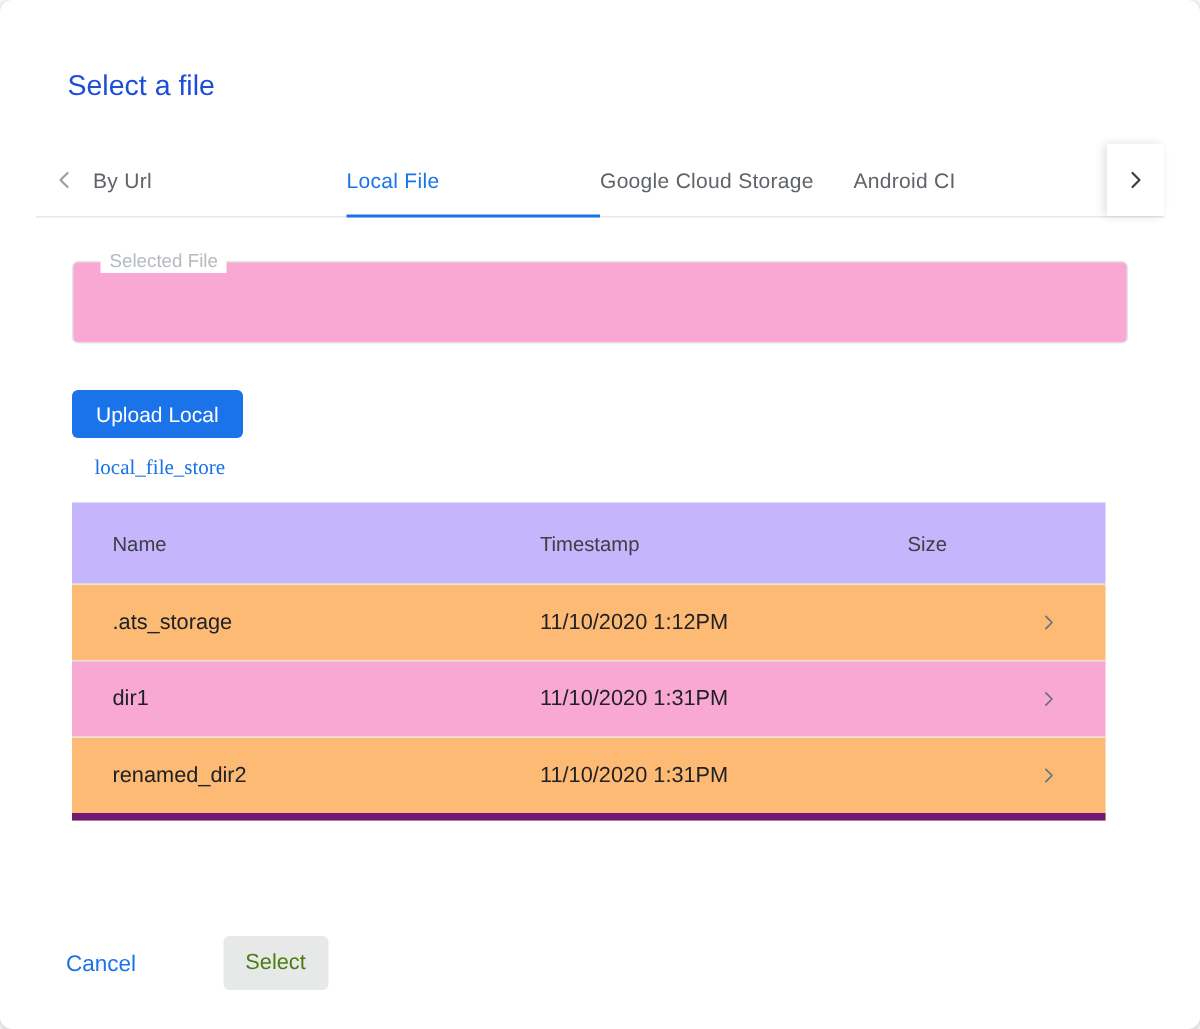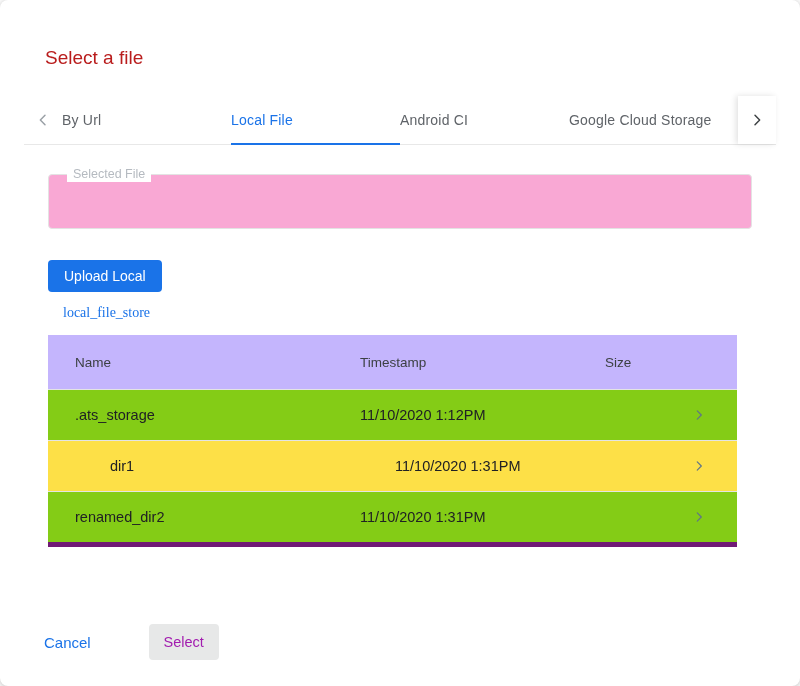--- a/index.html
+++ b/index.html
@@ -6,21 +6,21 @@
   body {
     width:800px; height:686px; position:relative; overflow:hidden;
     font-family:"Liberation Sans", sans-serif;
     -webkit-font-smoothing:antialiased;
   }
   .dialog {
     position:absolute; inset:0; background:#fff; border-radius:8px;
     box-shadow:0 1px 6px rgba(0,0,0,0.28); overflow:hidden; box-sizing:border-box;
   }
   .title {
-    margin:46px 0 0 45px; font-size:19px; font-weight:400; color:#b91c1c; line-height:24px;
+    margin:46px 0 0 45px; font-size:19px; font-weight:400; color:#1d4ed8; line-height:24px;
   }
   
   .tabbar {
     display:flex; align-items:stretch; margin:26px 24px 0 24px; height:48px;
     border-bottom:1px solid #e8e8e8; position:relative;
   }
   .tab-arrow {
     flex:0 0 38px; display:flex; align-items:center; justify-content:center;
     cursor:pointer; background:#fff;
   }
@@ -61,41 +61,41 @@
     color:#1a73e8; font-size:14px; text-decoration:none; cursor:pointer;
   }
   
   .table { margin:14px 63px 0 48px; font-size:14.5px; }
   .thead {
     display:flex; align-items:center; height:54px; background:#c4b5fd;
     color:#3c4043; font-size:13.5px;
   }
   .trow {
     display:flex; align-items:center; height:50px; border-top:1px solid #e4e4e4;
-    color:#202124; cursor:pointer; background:#84cc16;
+    color:#202124; cursor:pointer; background:#fdba74;
   }
   .trow:last-child { border-bottom:5px solid #701a75; }
-  .trow.selected { background:#fde047; border-top-color:#e4e4e4;padding-left:35px; }
+  .trow.selected { background:#f9a8d4; border-top-color:#e4e4e4; }
   .cell-name { flex:0 0 312px; padding-left:27px; box-sizing:border-box; }
   .cell-ts   { flex:0 0 245px; }
   .cell-size { flex:1 1 auto; }
   .cell-chev {
     flex:0 0 77px; display:flex; align-items:center; justify-content:center;
     color:#5f7488;
   }
   
   .footer {
     position:absolute; left:44px; bottom:26px; display:flex; align-items:center;gap:40px;
   }
   .cancel-btn {
     background:none; border:none; padding:0; color:#1a73e8; font-size:15px;
     font-family:"Liberation Sans", sans-serif; cursor:pointer;
   }
   .select-btn {
-    margin-left:18px; width:70px; height:36px; background:#e7e8e8; color:#a21caf;
+    margin-left:18px; width:70px; height:36px; background:#e7e8e8; color:#4d7c0f;
     border:none; border-radius:4px; font-size:14.5px;
     font-family:"Liberation Sans", sans-serif;
   }
   svg.chev { display:block; }
 </style>
 </head>
 <body>
 
 <div class="dialog">
 
@@ -107,24 +107,24 @@
           <path d="M15 5l-7 7 7 7" fill="none" stroke="currentColor" stroke-width="2.2" stroke-linecap="round" stroke-linejoin="round"></path>
         </svg>
     </div>
     <div class="tab">
       <span>By Url</span>
     </div>
     <div class="tab active">
       <span>Local File</span>
     </div>
     <div class="tab">
-      <span>Android CI</span>
+      <span>Google Cloud Storage</span>
     </div>
     <div class="tab">
-      <span>Google Cloud Storage</span>
+      <span>Android CI</span>
     </div>
     <div class="tab-arrow right">
       <svg class="chev" width="16" height="16" viewBox="0 0 24 24">
           <path d="M9 5l7 7-7 7" fill="none" stroke="currentColor" stroke-width="2.2" stroke-linecap="round" stroke-linejoin="round"></path>
         </svg>
     </div>
   </div>
 
   <div class="field">
     <span class="field-label">Selected File</span>

